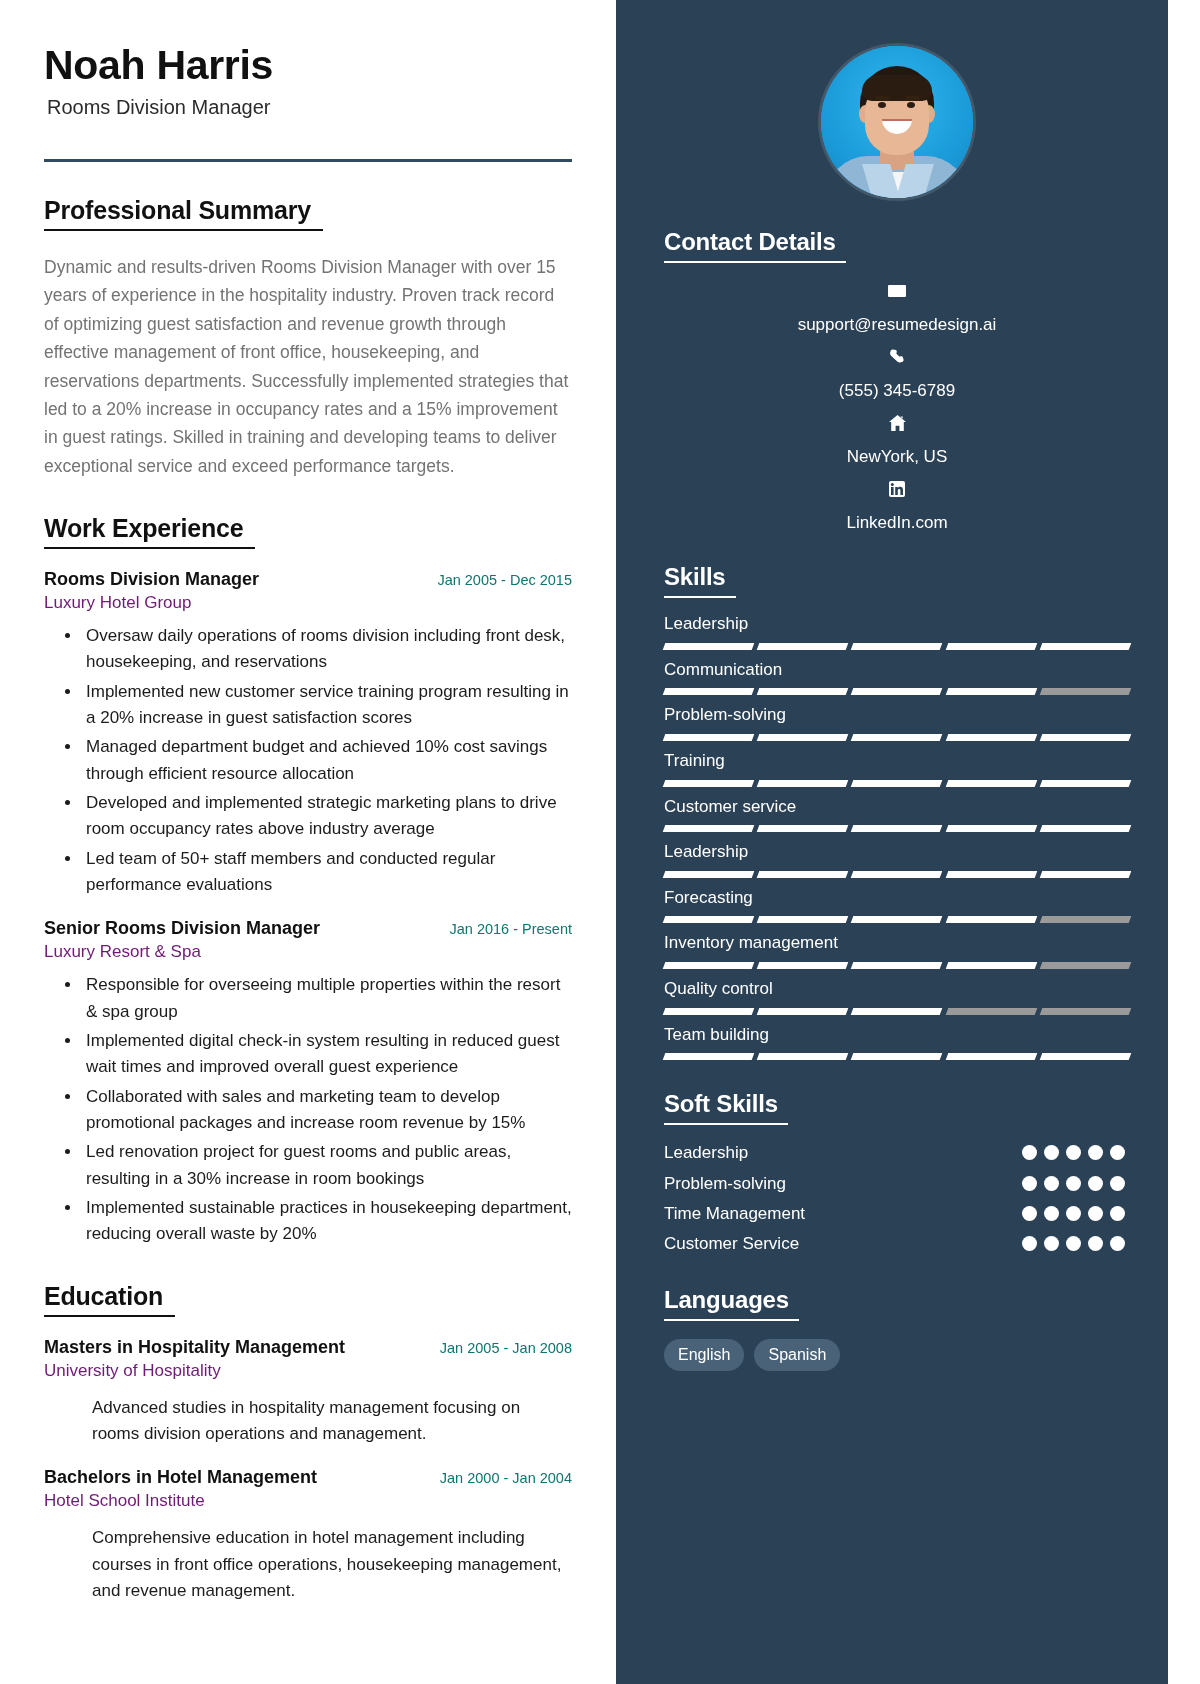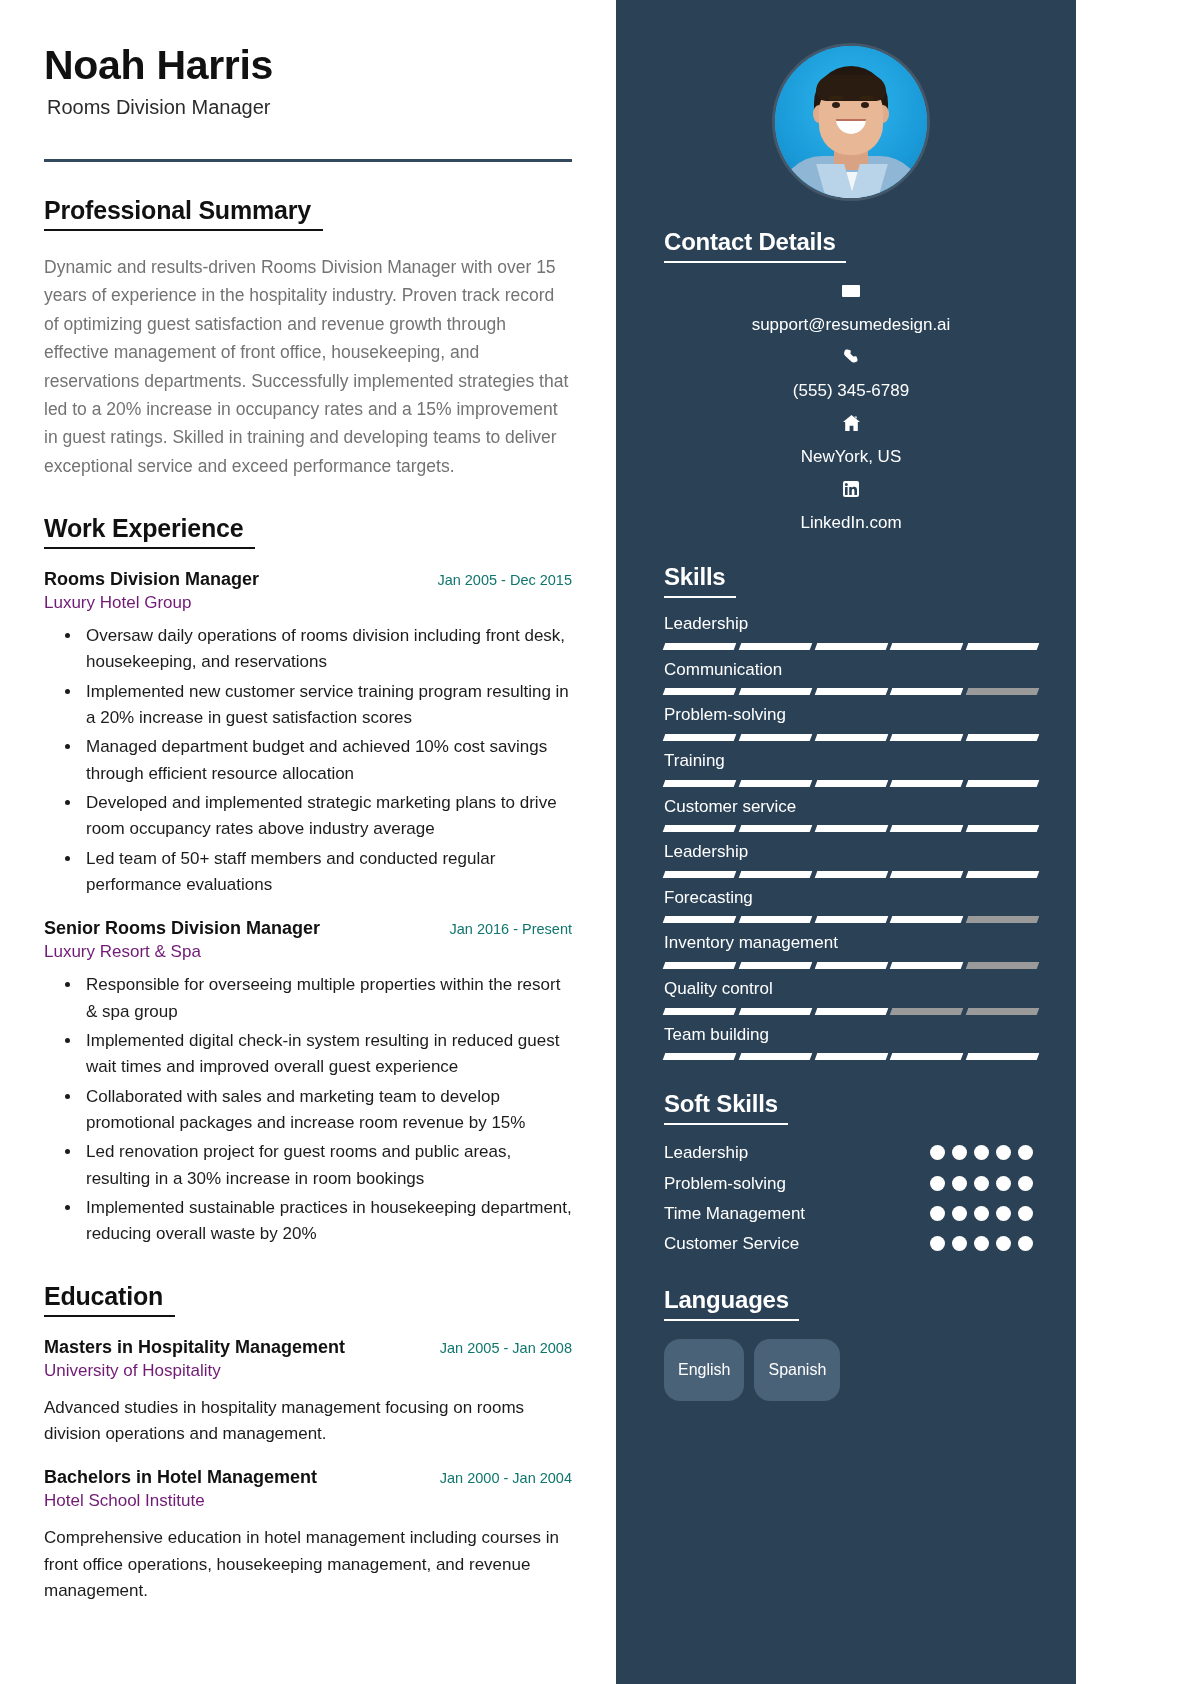--- a/index.html
+++ b/index.html
@@ -91,25 +91,26 @@
     line-height:1.55;
     color:#1c1c1c;
     margin-bottom:3px;
     padding-left:4px;
   }
   .edu-desc {
     font-size:17px;
     line-height:1.55;
     color:#1c1c1c;
     margin-top:14px;
+    margin-left:48px;
   }
 
   
   .right {
-    width:460px;
+    width:552px;
     background:#2b4156;
     color:#ffffff;
     padding:0 38px 0 48px;
     position:relative;
   }
   .avatar-wrap {
     display:flex;
     justify-content:center;
     padding-top:46px;
   }
@@ -219,21 +220,21 @@
   .lang-list {
     margin-top:18px;
     display:flex;
     flex-wrap:wrap;
     gap:10px;
   }
   .lang-chip {
     background:#4a6278;
     color:#ffffff;
     font-size:16px;
-    padding:22px 14px;
+    padding:7px 14px;
     border-radius:16px;
   }
 </style>
 </head>
 <body>
 
 <div class="left">
 
   <div>
     <div class="name">Noah Harris</div>

